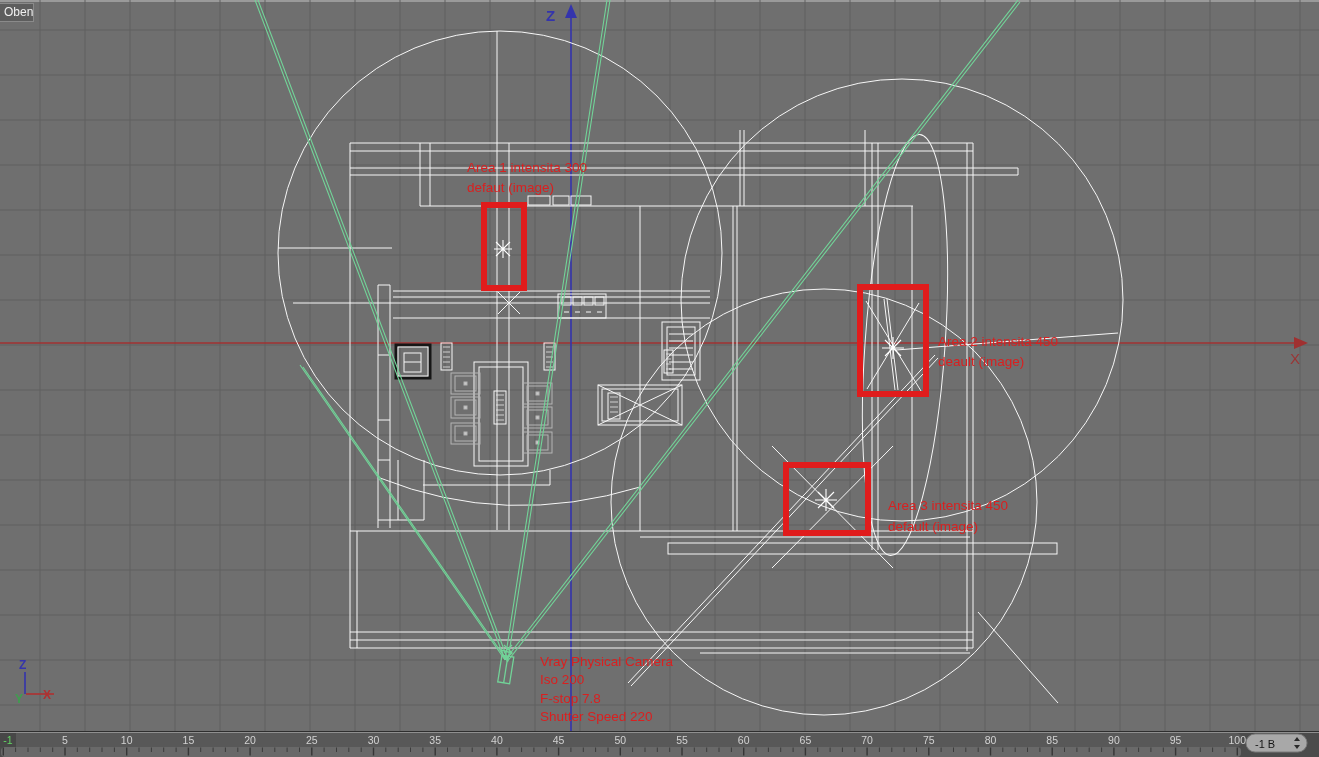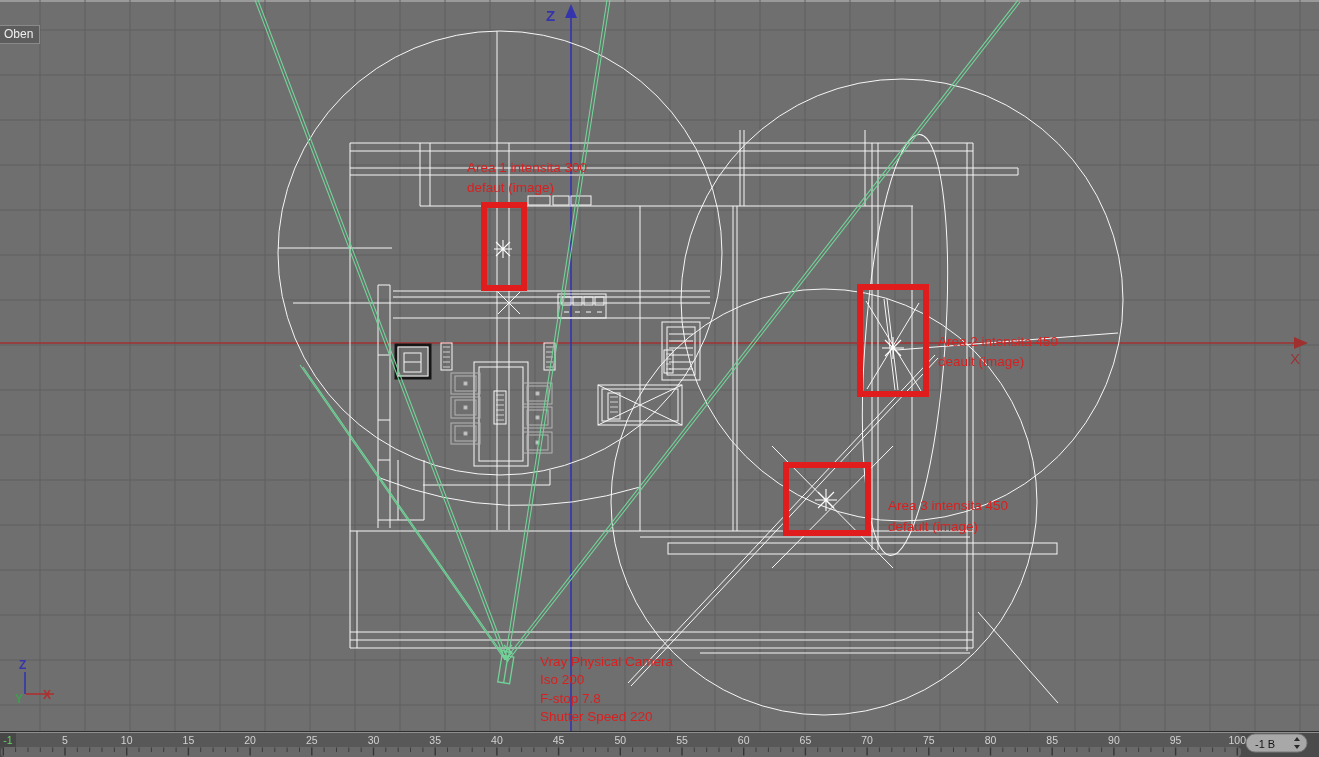--- a/index.html
+++ b/index.html
@@ -1,21 +1,21 @@
 <!DOCTYPE html>
 <html><head>
 <meta charset="utf-8">
 <style>
   html,body{margin:0;padding:0;background:#6f6f6f;}
   #stage{position:relative;width:1319px;height:757px;overflow:hidden;
          font-family:"Liberation Sans",sans-serif;background:#6f6f6f;}
   #top-edge{position:absolute;left:0;top:0;width:1319px;height:2px;background:#9a9a9a;}
-  #viewport-label{position:absolute;left:0;top:3px;padding:1px 6px 2px 4px;
+  #viewport-label{position:absolute;left:0;top:3px;padding:1px 0 2px 4px;
       background:#5d5d5d;border:1px solid #8a8a8a;border-left:none;
-      color:#efefef;font-size:12px;line-height:14px;margin-top:22px;}
+      color:#efefef;font-size:12px;line-height:14px;}
   #scene{position:absolute;left:0;top:0;}
   #timeline{position:absolute;left:0;top:731px;width:1319px;height:26px;}
   text{font-family:"Liberation Sans",sans-serif;}
   .ann{fill:#d92020;font-size:13.5px;}
   .wire{stroke:#f7f7f7;fill:none;stroke-width:1;}
   .dim{stroke:#b5b5b5;fill:none;stroke-width:1;}
 </style>
 </head>
 <body>
 

